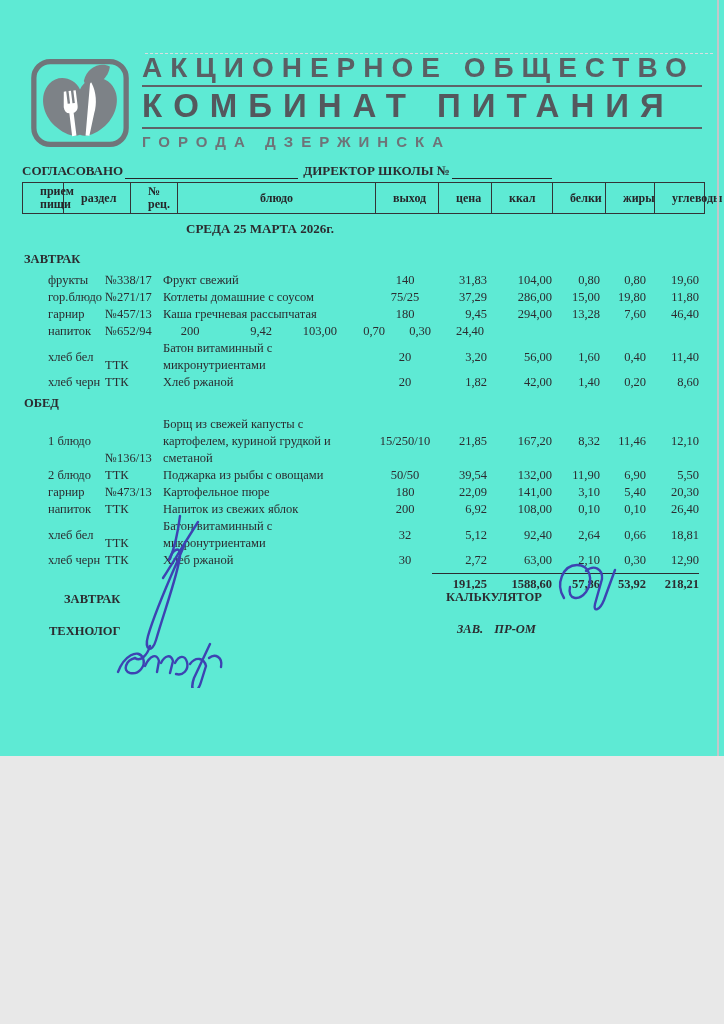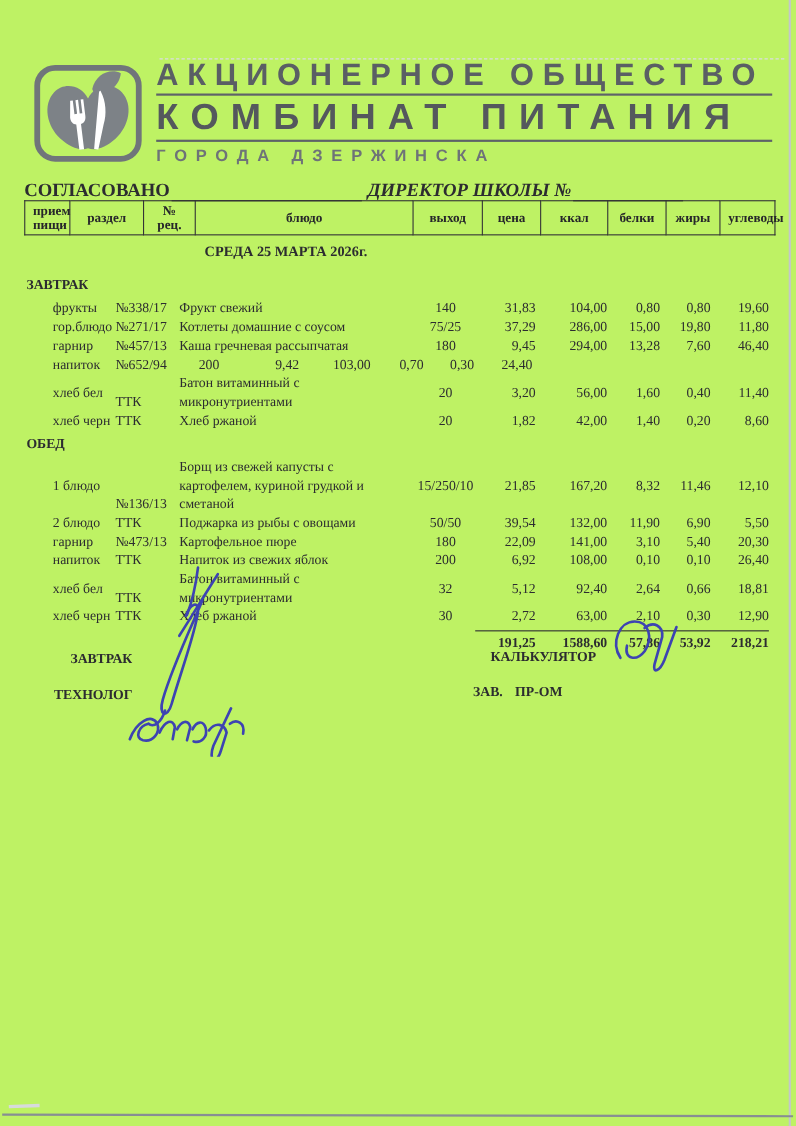--- a/index.html
+++ b/index.html
@@ -1,38 +1,38 @@
 <!DOCTYPE html>
 <html><head>
 <meta charset="utf-8">
 <style>
   html,body{margin:0;padding:0;background:#e8e8e8;}
   .page{
-    position:relative;width:724px;height:1024px;margin:0 auto;background:#bef264;
+    position:relative;width:724px;height:756px;margin:0 auto;background:#5eead4;
     font-family:"Liberation Serif", serif;color:#2c2c30;overflow:hidden;
   }
   
   .letterhead{position:absolute;top:52px;left:30px;display:flex;}
   .logo{width:100px;height:94px;margin-top:5px;}
   .orgtext{margin-left:12px;width:560px;font-family:"Liberation Sans", sans-serif;}
   .org1{font-size:28px;font-weight:bold;letter-spacing:8px;color:#5a5f64;white-space:nowrap;line-height:32px;}
   .org2{font-size:33px;font-weight:bold;letter-spacing:11px;color:#54585d;white-space:nowrap;line-height:38px;
         border-top:2.5px solid #5e6368;border-bottom:2.5px solid #5e6368;padding:0 0 2px 0;margin-top:1px;}
   .org3{font-size:15px;font-weight:600;letter-spacing:8px;color:#6e7378;margin-top:4px;white-space:nowrap;}
   .top-dashes{position:absolute;top:53px;left:145px;width:568px;border-top:1px dashed #dadde0;}
   
-  .approve{position:absolute;top:163px;left:22px;display:flex;font-weight:bold;font-size:17px;align-items:flex-end;text-align:center;}
+  .approve{position:absolute;top:163px;left:22px;display:flex;font-weight:bold;font-size:13px;align-items:flex-end;text-align:center;}
   .hline{border-bottom:1.5px solid #26262a;height:14px;}
   .hline.l1{width:173px;margin-left:2px;}
   .hline.l2{width:100px;margin-left:2px;}
-  .approve .lbl2{margin-left:5px;font-style:italic;}
+  .approve .lbl2{margin-left:5px;}
   
   table.head{position:absolute;top:182px;left:22px;border-collapse:collapse;table-layout:fixed;width:682px;}
   table.head th{border:1.5px solid #333336;font-size:12px;font-weight:bold;text-align:center;
-                vertical-align:middle;padding:2px 7px;line-height:1.1;height:26px;color:#26262a;}
+                vertical-align:middle;padding:2px 17px;line-height:1.1;height:26px;color:#26262a;}
   
   .datetitle{position:absolute;top:221px;left:186px;font-size:13px;font-weight:bold;}
   
   .menu{position:absolute;top:251px;left:0;width:724px;font-size:12.5px;line-height:17px;}
   .sec-label{margin-left:24px;font-weight:bold;}
   .rows{margin-top:4px;margin-bottom:4px;}
   .mrow{display:flex;margin-left:48px;width:651px;align-items:stretch;}
   .c{display:flex;}
   .f-meal{width:57px;align-items:center;}
   .f-rec{width:58px;align-items:flex-end;}
@@ -47,21 +47,21 @@
   
   .totals{display:flex;margin-left:48px;width:651px;font-weight:bold;}
   .tot-spacer{width:384px;}
   .tot-line{display:flex;width:267px;border-top:1.5px solid #2c2c30;padding-top:2px;}
   .tot-line .c{justify-content:flex-end;}
   
   .siglabel{position:absolute;font-size:12.5px;font-weight:bold;}
   .sig-director{top:592px;left:64px;}
   .sig-technolog{top:624px;left:49px;}
   .sig-calculator{top:590px;left:446px;}
-  .sig-zav{top:622px;left:430px;word-spacing:8px;}
+  .sig-zav{top:622px;left:457px;word-spacing:8px;font-style:italic;}
   .ink{position:absolute;}
   .ink path{fill:none;stroke:#3d43b2;stroke-width:2.4;stroke-linecap:round;stroke-linejoin:round;}
   
   .edge-right{position:absolute;top:0;left:717px;width:2px;height:1024px;background:#c3c7ca;}
   .edge-bottom{position:absolute;top:1013px;left:2px;width:719px;height:2px;background:#878e93;transform:rotate(0.12deg);}
   .speck-bl{position:absolute;top:1004px;left:8px;width:28px;height:3px;background:#d7dadc;transform:rotate(-2deg);}
 </style>
 </head>
 <body>
 

